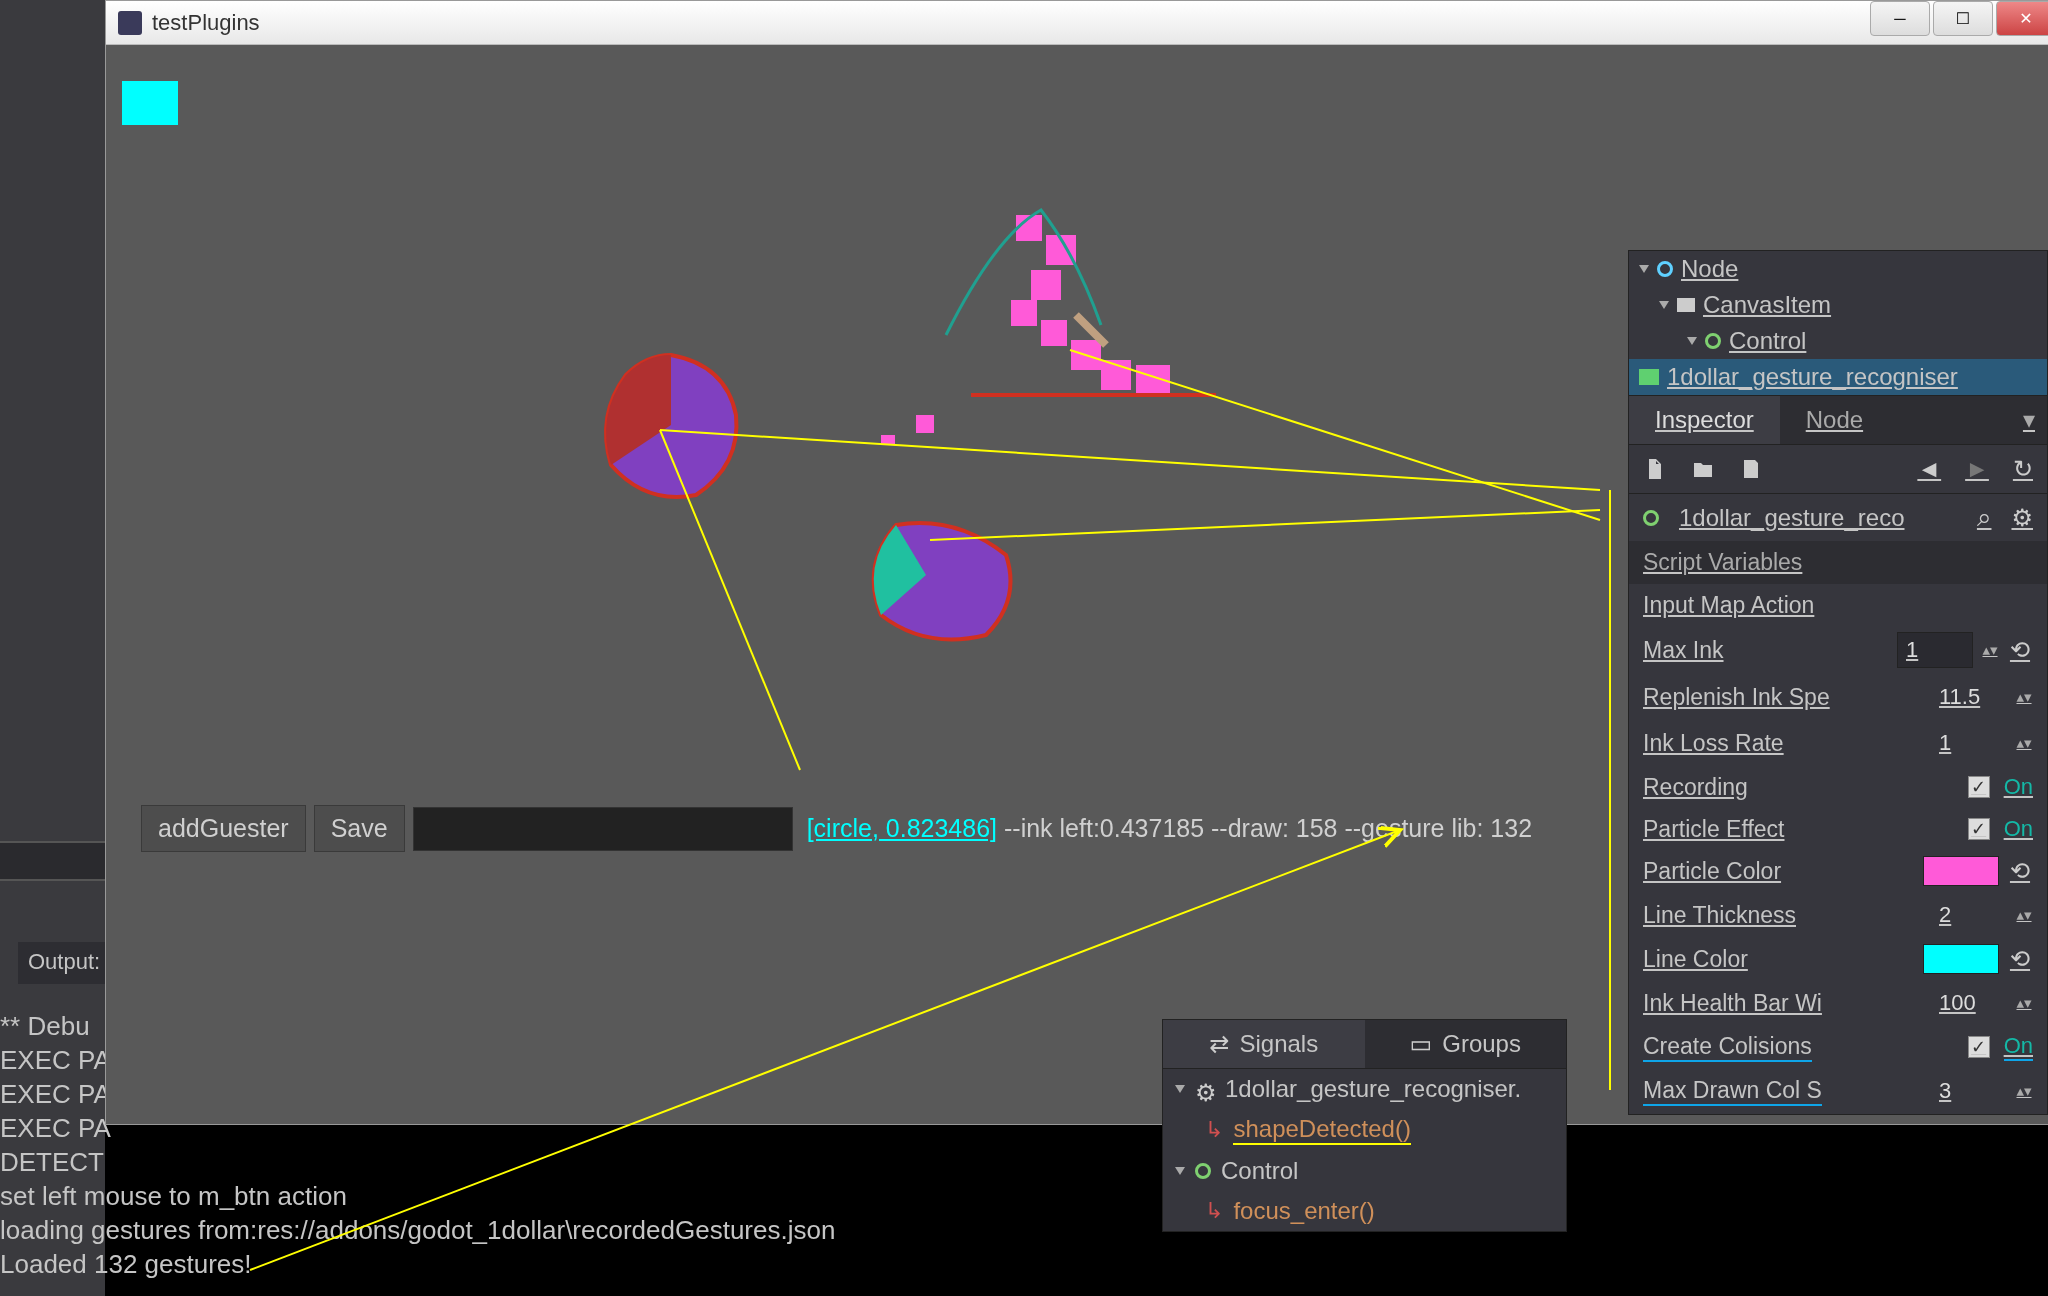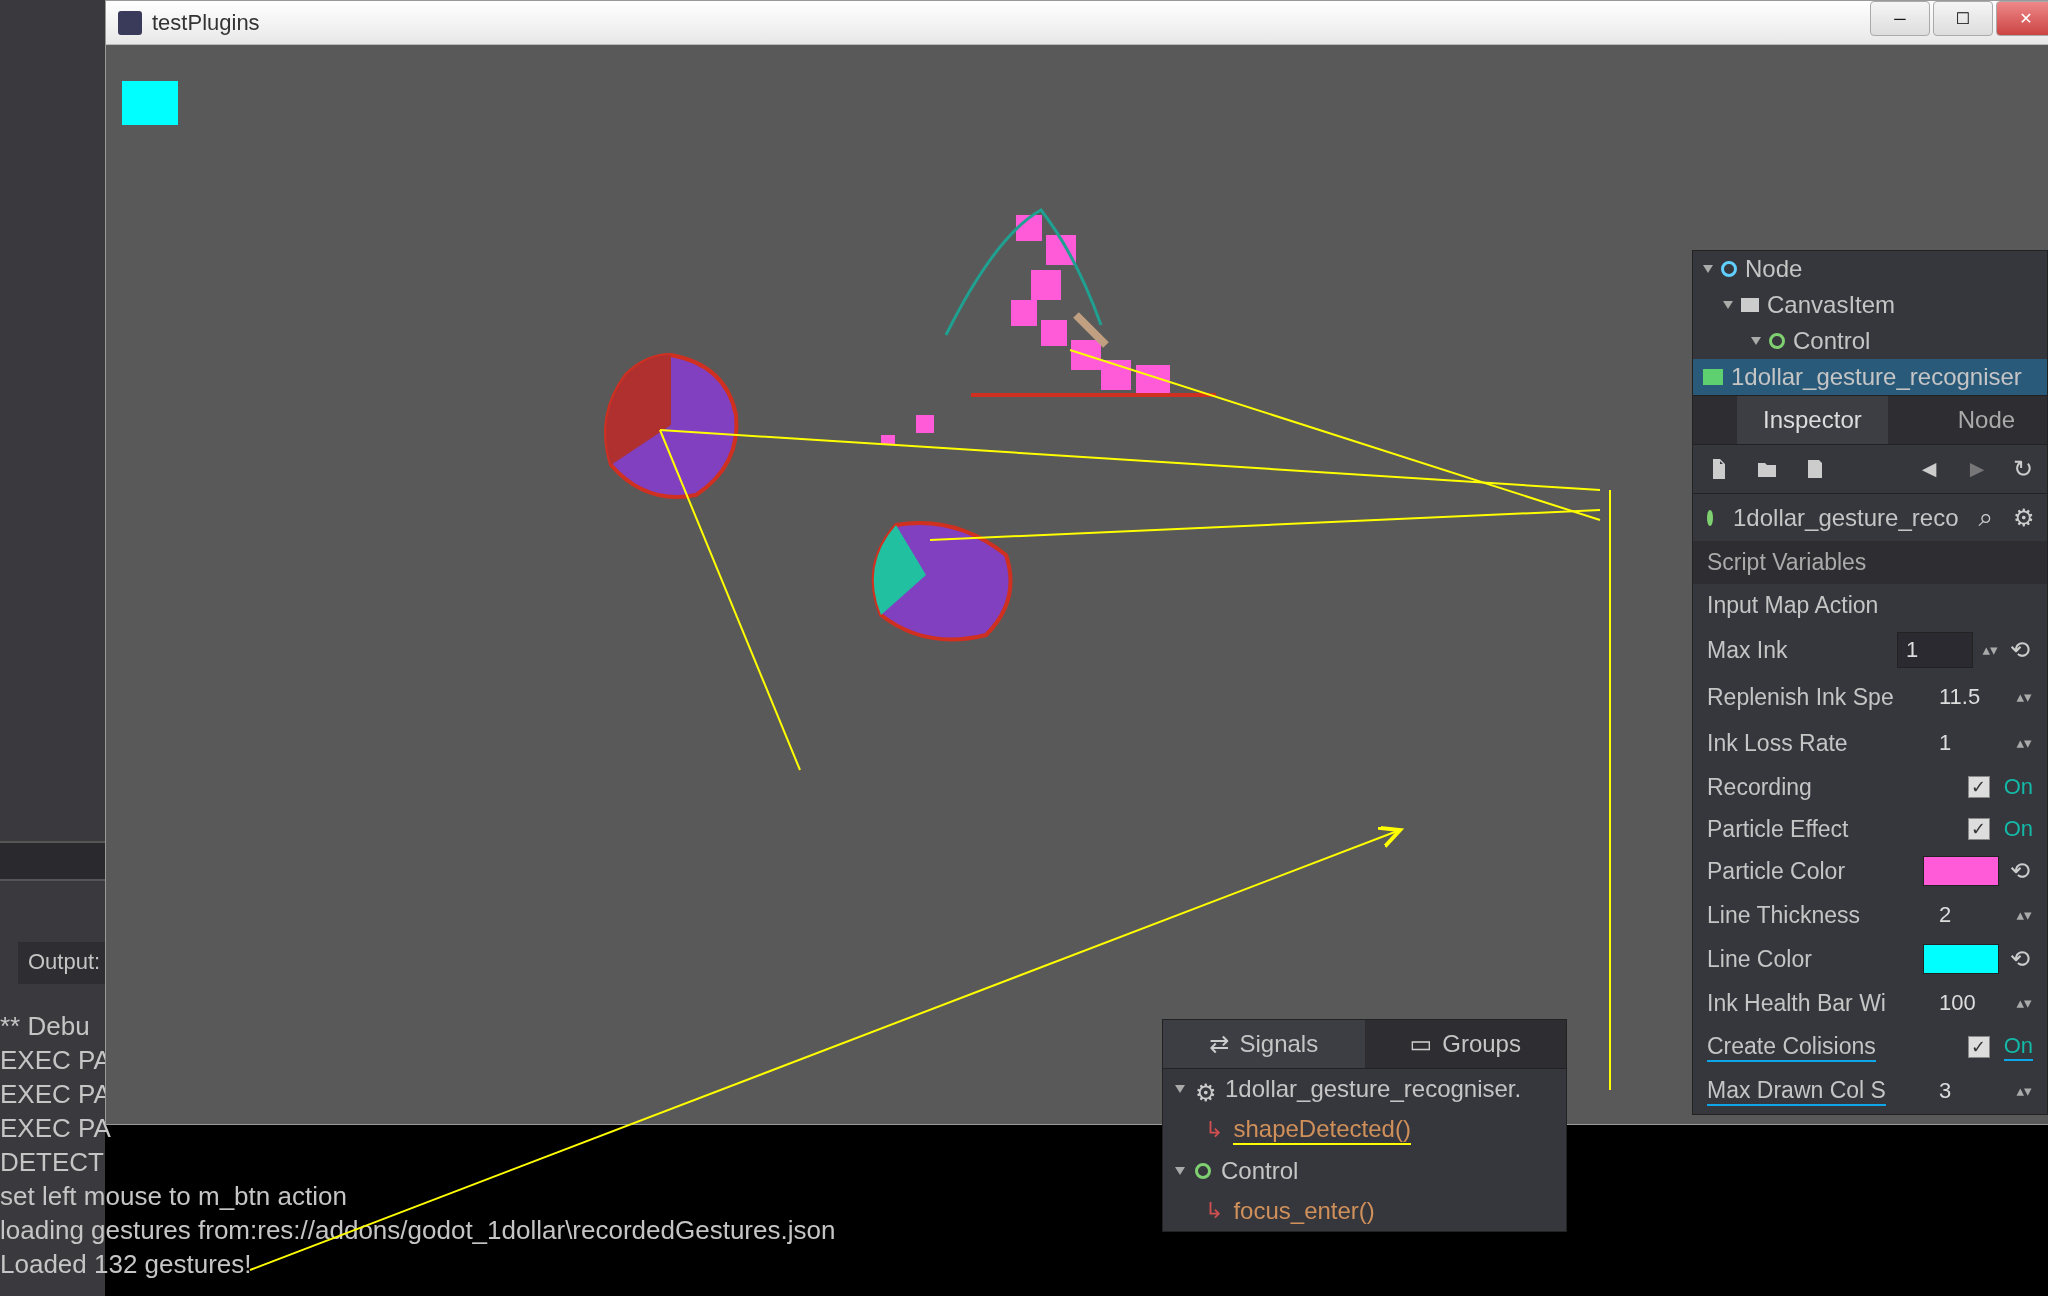--- a/index.html
+++ b/index.html
@@ -22,34 +22,34 @@
 .viewport { position: absolute; left: 0; top: 44px; right: 0; bottom: 0; background: #595959; }
 .cyan-square { position: absolute; left: 16px; top: 36px; width: 56px; height: 44px; background: #00ffff; }
 
 .hud-bar { position: absolute; left: 35px; top: 760px; display: flex; align-items: center; gap: 8px; }
 .hud-btn { background: #4d4d4d; border: 1px solid #3a3a3a; color: #d0d0d0; font-size: 25px; padding: 8px 16px; }
 .hud-input { background: #222; border: 1px solid #333; width: 380px; height: 44px; }
 .status-text { color: #d0d0d0; font-size: 25px; margin-left: 6px; }
 .status-result { color: #00ffff; text-decoration: underline; }
 
 
-.inspector { position: absolute; right: 0; top: 250px; width: 356px; background: #36363d; border: 1px solid #222; color: #c5c5c5; font-size: 24px; }
+.inspector { position: absolute; right: 0; top: 250px; width: 420px; background: #36363d; border: 1px solid #222; color: #c5c5c5; font-size: 24px; text-decoration: underline; }
 .tree-row { padding: 4px 10px; display: flex; align-items: center; gap: 8px; }
 .tree-row.indent1 { padding-left: 30px; }
 .tree-row.indent2 { padding-left: 58px; }
 .tree-row.indent3 { }
 .tree-row.selected { background: #2a5a7a; }
 .caret { width: 0; height: 0; border-left: 5px solid transparent; border-right: 5px solid transparent; border-top: 8px solid #aaa; }
 .circle-icon { width: 16px; height: 16px; border: 3px solid #5fd0ff; border-radius: 50%; }
 .circle-icon.green { border-color: #7fd070; }
 .brush-icon { width: 18px; height: 14px; background: #ccc; }
 .script-icon { width: 20px; height: 16px; background: #5fd070; }
 
 .tabs { display: flex; background: #2d2d32; border-top: 1px solid #222; border-bottom: 1px solid #222; }
-.tab { padding: 10px 26px; color: #aaa; font-size: 24px; margin-left: 44px; }
+.tab { padding: 10px 26px; color: #aaa; font-size: 24px; }
 .tab.active { background: #3d3d44; color: #ddd; }
 .tab-dropdown { margin-left: auto; padding: 10px 12px; color: #aaa; }
 
 .toolbar { display: flex; align-items: center; padding: 10px 14px; gap: 24px; border-bottom: 1px solid #222; }
 .tb-icon { width: 24px; height: 24px; color: #aaa; }
 
 .node-path { display: flex; align-items: center; padding: 8px 14px; gap: 20px; }
 .section-header { background: #2d2d32; padding: 8px 14px; color: #aaa; font-size: 23px; }
 
 .prop-row { display: flex; align-items: center; padding: 6px 14px; gap: 8px; min-height: 42px; }
@@ -130,20 +130,28 @@
       <rect x="225" y="155" width="30" height="30" fill="#ff5ad8"></rect>
       <rect x="255" y="175" width="30" height="30" fill="#ff5ad8"></rect>
       <rect x="290" y="180" width="34" height="30" fill="#ff5ad8"></rect>
       <rect x="70" y="230" width="18" height="18" fill="#ff5ad8"></rect>
       <rect x="35" y="250" width="14" height="14" fill="#ff5ad8"></rect>
       <path d="M100 150 Q150 50 195 25 Q230 70 255 140" stroke="#20a090" stroke-width="3" fill="none"></path>
       <path d="M230 130 L260 160" stroke="#c0a080" stroke-width="8"></path>
       <line x1="125" y1="210" x2="370" y2="210" stroke="#d03020" stroke-width="4"></line>
     </svg>
 
+    <div class="hud-bar">
+      <button class="hud-btn">addGuester</button>
+      <button class="hud-btn">Save</button>
+      <input class="hud-input" style="">
+      <span class="status-text">
+        <span class="status-result">[circle, 0.823486]</span><span> --ink left:0.437185 --draw: 158 --gesture lib: 132</span>
+      </span>
+    </div>
   </div>
 </div>
 
 <div class="inspector">
   <div class="tree-row">
       <div class="caret"></div>
       <div class="circle-icon"></div>
       <span>Node</span>
     </div>
   <div class="tree-row indent1">

